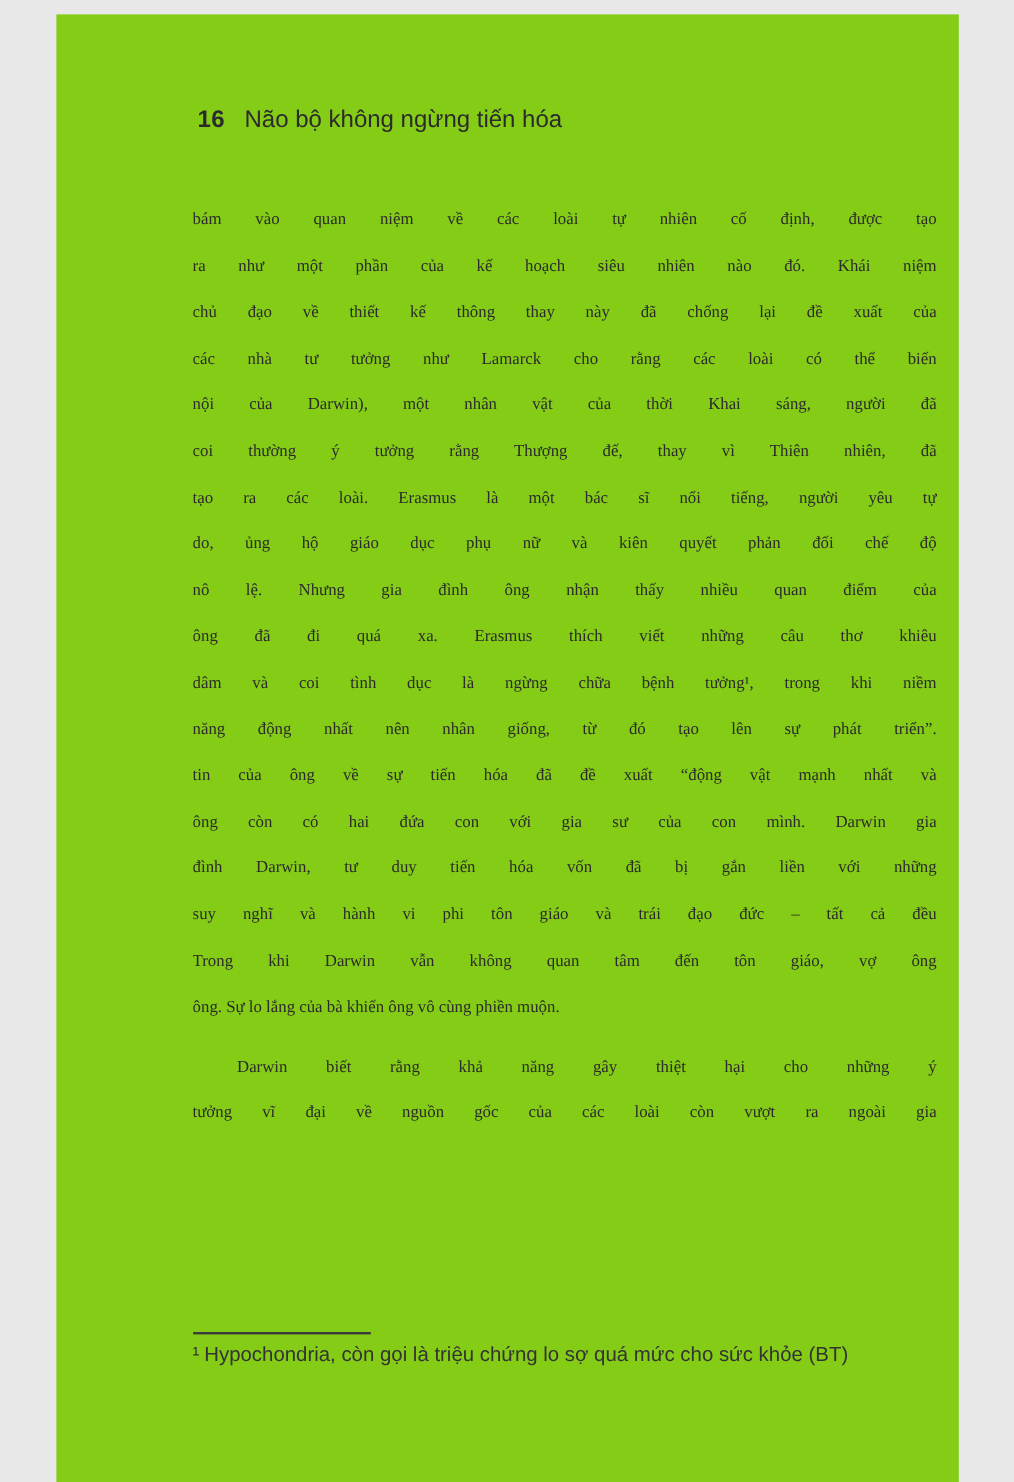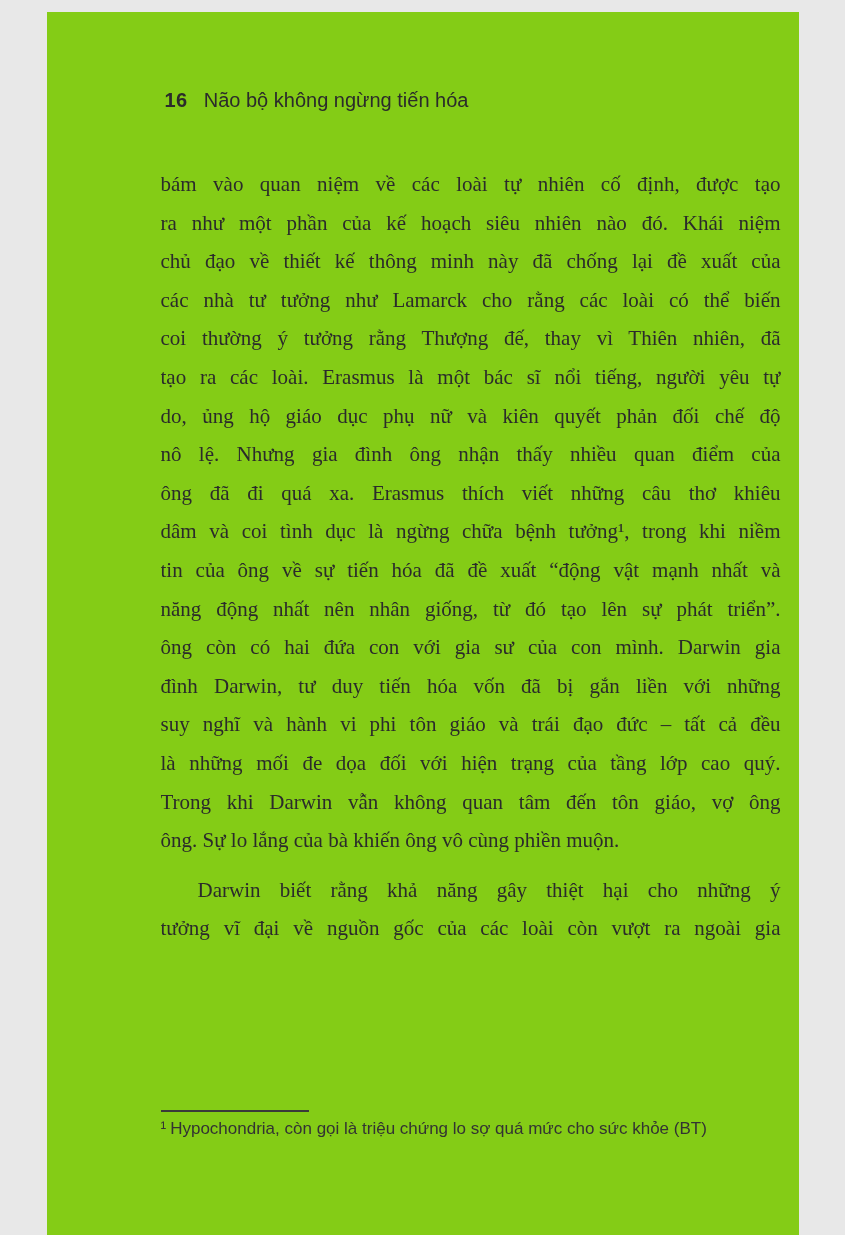--- a/index.html
+++ b/index.html
@@ -32,21 +32,21 @@
   }
   .book-title {
     font-weight: normal;
   }
   .body-text {
     position: absolute;
     top: 153px;
     left: 114px;
     width: 620px;
     font-family: "Liberation Serif", "DejaVu Serif", serif;
-    font-size: 21px;
+    font-size: 14px;
     color: #2b2b2b;
   }
   .paragraph {
     margin: 0;
   }
   .paragraph + .paragraph {
     margin-top: 11px;
   }
   .line {
     height: 38.6px;
@@ -91,34 +91,34 @@
 <div class="page">
 
   <div class="page-header">
     <span class="page-number">16</span><span class="book-title">Não bộ không ngừng tiến hóa</span>
   </div>
 
   <div class="body-text">
       <div class="paragraph">
         <div class="line">bám vào quan niệm về các loài tự nhiên cố định, được tạo</div>
         <div class="line">ra như một phần của kế hoạch siêu nhiên nào đó. Khái niệm</div>
-        <div class="line">chủ đạo về thiết kế thông minh này đã chống lại đề xuất của</div>
+        <div class="line">chủ đạo về thiết kế thông thay này đã chống lại đề xuất của</div>
         <div class="line">các nhà tư tưởng như Lamarck cho rằng các loài có thể biến</div>
+        <div class="line">nội của Darwin), một nhân vật của thời Khai sáng, người đã</div>
         <div class="line">coi thường ý tưởng rằng Thượng đế, thay vì Thiên nhiên, đã</div>
         <div class="line">tạo ra các loài. Erasmus là một bác sĩ nổi tiếng, người yêu tự</div>
         <div class="line">do, ủng hộ giáo dục phụ nữ và kiên quyết phản đối chế độ</div>
         <div class="line">nô lệ. Nhưng gia đình ông nhận thấy nhiều quan điểm của</div>
         <div class="line">ông đã đi quá xa. Erasmus thích viết những câu thơ khiêu</div>
         <div class="line">dâm và coi tình dục là ngừng chữa bệnh tưởng¹, trong khi niềm</div>
+        <div class="line">năng động nhất nên nhân giống, từ đó tạo lên sự phát triển”.</div>
         <div class="line">tin của ông về sự tiến hóa đã đề xuất “động vật mạnh nhất và</div>
-        <div class="line">năng động nhất nên nhân giống, từ đó tạo lên sự phát triển”.</div>
         <div class="line">ông còn có hai đứa con với gia sư của con mình. Darwin gia</div>
         <div class="line">đình Darwin, tư duy tiến hóa vốn đã bị gắn liền với những</div>
         <div class="line">suy nghĩ và hành vi phi tôn giáo và trái đạo đức – tất cả đều</div>
-        <div class="line">là những mối đe dọa đối với hiện trạng của tầng lớp cao quý.</div>
         <div class="line">Trong khi Darwin vẫn không quan tâm đến tôn giáo, vợ ông</div>
         <div class="line last">ông. Sự lo lắng của bà khiến ông vô cùng phiền muộn.</div>
       </div>
       <div class="paragraph">
         <div class="line indent">Darwin biết rằng khả năng gây thiệt hại cho những ý</div>
         <div class="line">tưởng vĩ đại về nguồn gốc của các loài còn vượt ra ngoài gia</div>
       </div>
     </div>
 
   <div class="footnote">

